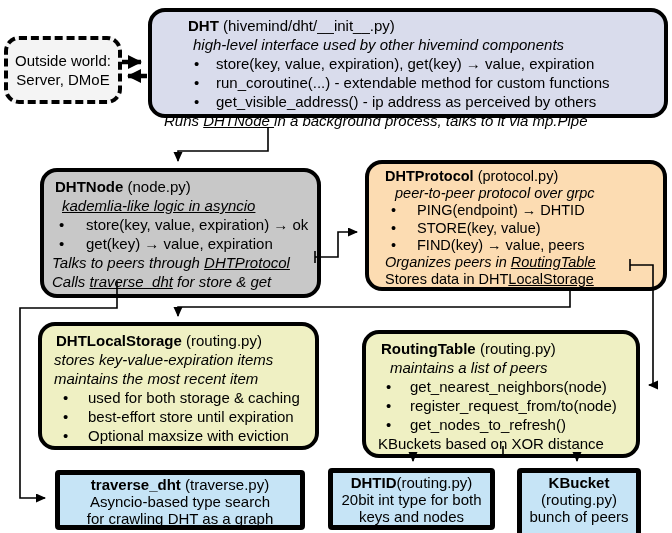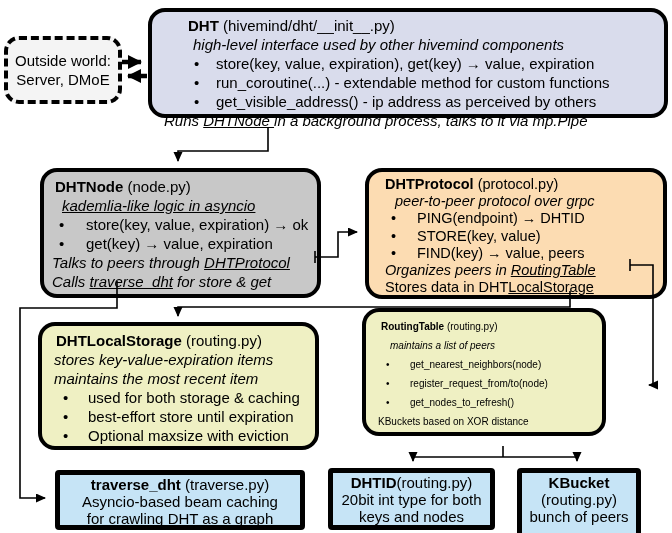--- a/index.html
+++ b/index.html
@@ -30,39 +30,39 @@
 
   
   #dhtnode{left:40px;top:168px;width:281px;height:130px;background:#c8c8c8;
     font-size:15px;line-height:19px;padding:5px 4px 8px 8px;}
   #dhtnode .title{margin-left:3px;}
   #dhtnode .sub{margin-left:10px;text-decoration:underline;}
   #dhtnode .bullet{padding-left:34px;}
   #dhtnode .bullet::before{left:7px;}
 
   
-  #dhtprotocol{left:365px;top:168px;width:302px;height:131px;background:#fcdcb2;
+  #dhtprotocol{left:365px;top:160px;width:302px;height:131px;background:#fcdcb2;
     font-size:14.5px;line-height:17.2px;padding:4px 4px 0 8px;}
   #dhtprotocol .title{margin-left:8px;}
   #dhtprotocol .sub{margin-left:18px;}
   #dhtprotocol .bullet{padding-left:40px;}
   #dhtprotocol .bullet::before{left:14px;}
   #dhtprotocol .foot{margin-left:8px;}
 
   
   #storage{left:38px;top:322px;width:281px;height:128px;background:#eff0c3;
     font-size:15px;line-height:19px;padding:5px 4px 0 8px;}
   #storage .title{margin-left:6px;}
   #storage .sub{margin-left:4px;}
   #storage .bullet{padding-left:38px;}
   #storage .bullet::before{left:13px;}
 
   
-  #routing{left:362px;top:308px;width:244px;height:128px;background:#eff0c3;
-    font-size:10px;line-height:19px;padding:5px 4px 0 8px;}
+  #routing{left:362px;top:330px;width:278px;height:128px;background:#eff0c3;
+    font-size:15px;line-height:19px;padding:5px 4px 0 8px;}
   #routing .title{margin-left:7px;}
   #routing .sub{margin-left:16px;}
   #routing .bullet{padding-left:36px;}
   #routing .bullet::before{left:12px;}
   #routing .foot{margin-left:4px;}
 
   
   .leaf{border-radius:4px;border-width:5px;background:#c6e4f6;text-align:center;
     font-size:15px;line-height:16.8px;padding-top:2px;}
   #traverse{left:55px;top:470px;width:250px;height:60px;}
@@ -148,21 +148,21 @@
     <div class="line title"><span class="b">RoutingTable</span><span> (routing.py)</span></div>
     <div class="line it sub">maintains a list of peers</div>
     <div class="line bullet">get_nearest_neighbors(node)</div>
     <div class="line bullet">register_request_from/to(node)</div>
     <div class="line bullet">get_nodes_to_refresh()</div>
     <div class="line foot">KBuckets based on XOR distance</div>
   </div>
 
   <div class="box leaf" id="traverse">
     <div class="line"><span class="b">traverse_dht</span><span> (traverse.py)</span></div>
-    <div class="line">Asyncio-based beam caching</div>
+    <div class="line">Asyncio-based type search</div>
     <div class="line">for crawling DHT as a graph</div>
   </div>
 
   <div class="box leaf" id="dhtid">
     <div class="line"><span class="b">DHTID</span><span>(routing.py)</span></div>
     <div class="line">20bit int type for both</div>
     <div class="line">keys and nodes</div>
   </div>
 
   <div class="box leaf" id="kbucket">

